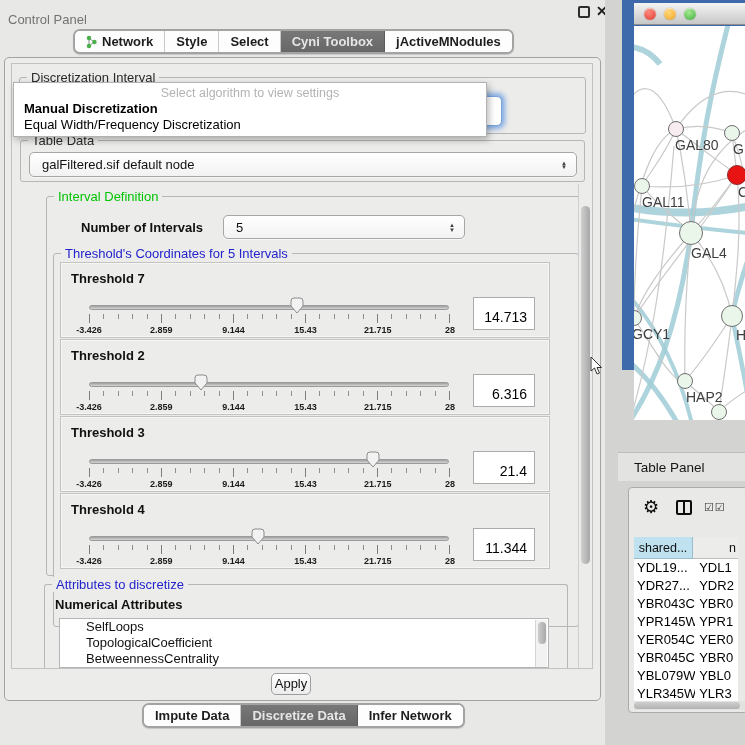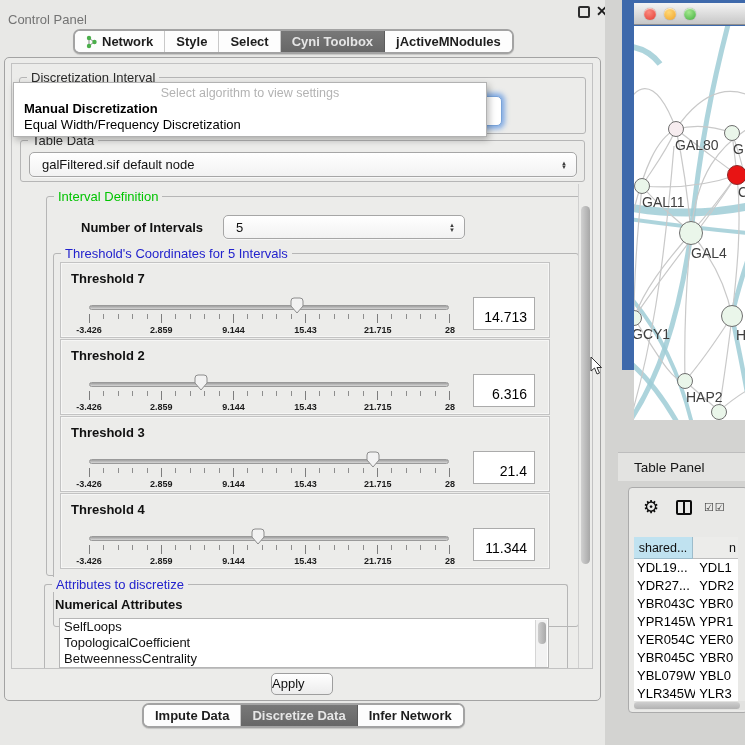--- a/index.html
+++ b/index.html
@@ -44,28 +44,28 @@
   .slider { position:absolute; left:28px; top:36px; width:360px; height:36px; }
   .track { position:absolute; left:0; top:6px; width:360px; height:5px; background:linear-gradient(#9f9f9f,#d6d6d6); border:1px solid #9a9a9a; border-radius:3px; }
   .ticks-minor { position:absolute; left:0; top:15px; width:361px; height:5px; background:repeating-linear-gradient(90deg,#8d8d8d 0 1px,transparent 1px 14.4px); }
   .ticks-major { position:absolute; left:0; top:15px; width:361px; height:9px; background:repeating-linear-gradient(90deg,#7d7d7d 0 1px,transparent 1px 72px); }
   .tlabels { position:absolute; left:0; top:26px; width:361px; height:10px; }
   .tlabels span { position:absolute; transform:translateX(-50%); font-size:9px; font-weight:bold; color:#1b1b1b; white-space:nowrap; }
   .thumb { position:absolute; top:-2px; width:15px; height:17px; transform:translateX(-50%); }
   .val-box { position:absolute; left:412px; top:34px; width:62px; height:33px; background:#fff; border:1px solid #ababab; font-size:14px; color:#000; text-align:right; padding:7px 7px 0 0; }
 
   .attr-list { position:absolute; left:14px; top:33px; width:490px; height:50px; background:#fff; border:1px solid #b5b5b5; overflow:hidden; }
-  .attr-list .li { font-size:13px; color:#111; padding-left:4px; height:16px; line-height:16px; }
+  .attr-list .li { font-size:13px; color:#111; padding-left:26px; height:16px; line-height:16px; }
   .attr-sb { position:absolute; right:1px; top:1px; width:12px; height:48px; background:#f2f2f2; border-left:1px solid #d5d5d5; }
   .attr-sb .tmb { position:absolute; left:2px; top:2px; width:8px; height:22px; background:linear-gradient(90deg,#cdcdcd,#a9a9a9); border-radius:4px; }
 
   .main-sb { position:absolute; left:578px; top:184px; width:13px; height:484px; background:#ececea; border-left:1px solid #cfcfcf; }
   .main-sb .tmb { position:absolute; left:2px; top:22px; width:9px; height:358px; background:linear-gradient(90deg,#d0d0d0,#a7a7a7); border-radius:5px; }
 
-  .apply-btn { position:absolute; left:271px; top:673px; width:62px; height:22px; background:linear-gradient(#ffffff,#ececec); border:1px solid #9e9e9e; border-radius:5px; font-size:13px; color:#111; text-align:left; line-height:20px; }
+  .apply-btn { position:absolute; left:271px; top:673px; width:40px; height:22px; background:linear-gradient(#ffffff,#ececec); border:1px solid #9e9e9e; border-radius:5px; font-size:13px; color:#111; text-align:center; line-height:20px; }
 
   
   .right-region { position:absolute; left:605px; top:0; width:140px; height:745px; background:#d3d3d1; }
   .net-window { position:absolute; left:622px; top:0; width:123px; height:370px; background:#3e69ab; }
   .net-titlebar { position:absolute; left:12px; top:3px; width:111px; height:22px; background:linear-gradient(#f4f4f4,#c7c7c7); border-bottom:1px solid #8f8f8f; }
   .light { position:absolute; top:5px; width:12px; height:12px; border-radius:50%; box-shadow:inset 0 1px 1px rgba(255,255,255,.7), 0 0 1px rgba(0,0,0,.5); }
   .net-canvas { position:absolute; left:12px; top:26px; width:111px; height:394px; background:#fff; overflow:hidden; }
   .node { position:absolute; border:1.5px solid #6f6f6f; border-radius:50%; background:#eaf6ea; }
   .node-label { position:absolute; font-size:14px; color:#3f3f3f; white-space:nowrap; }
 

